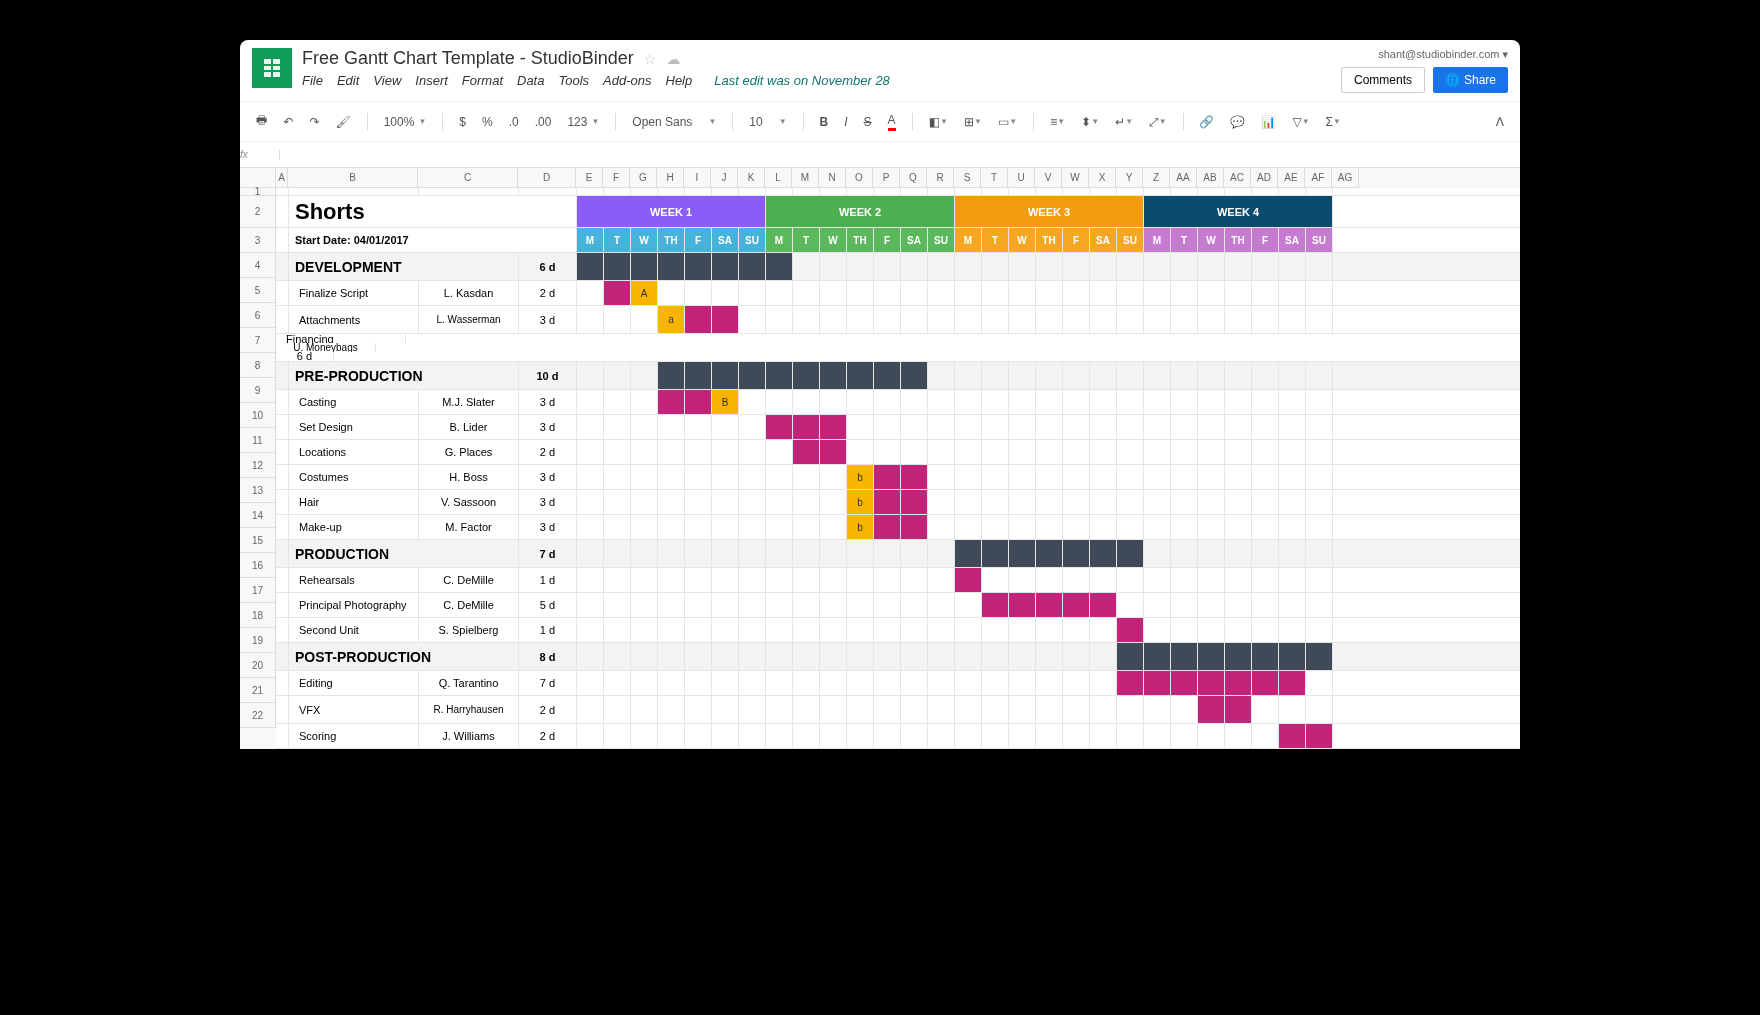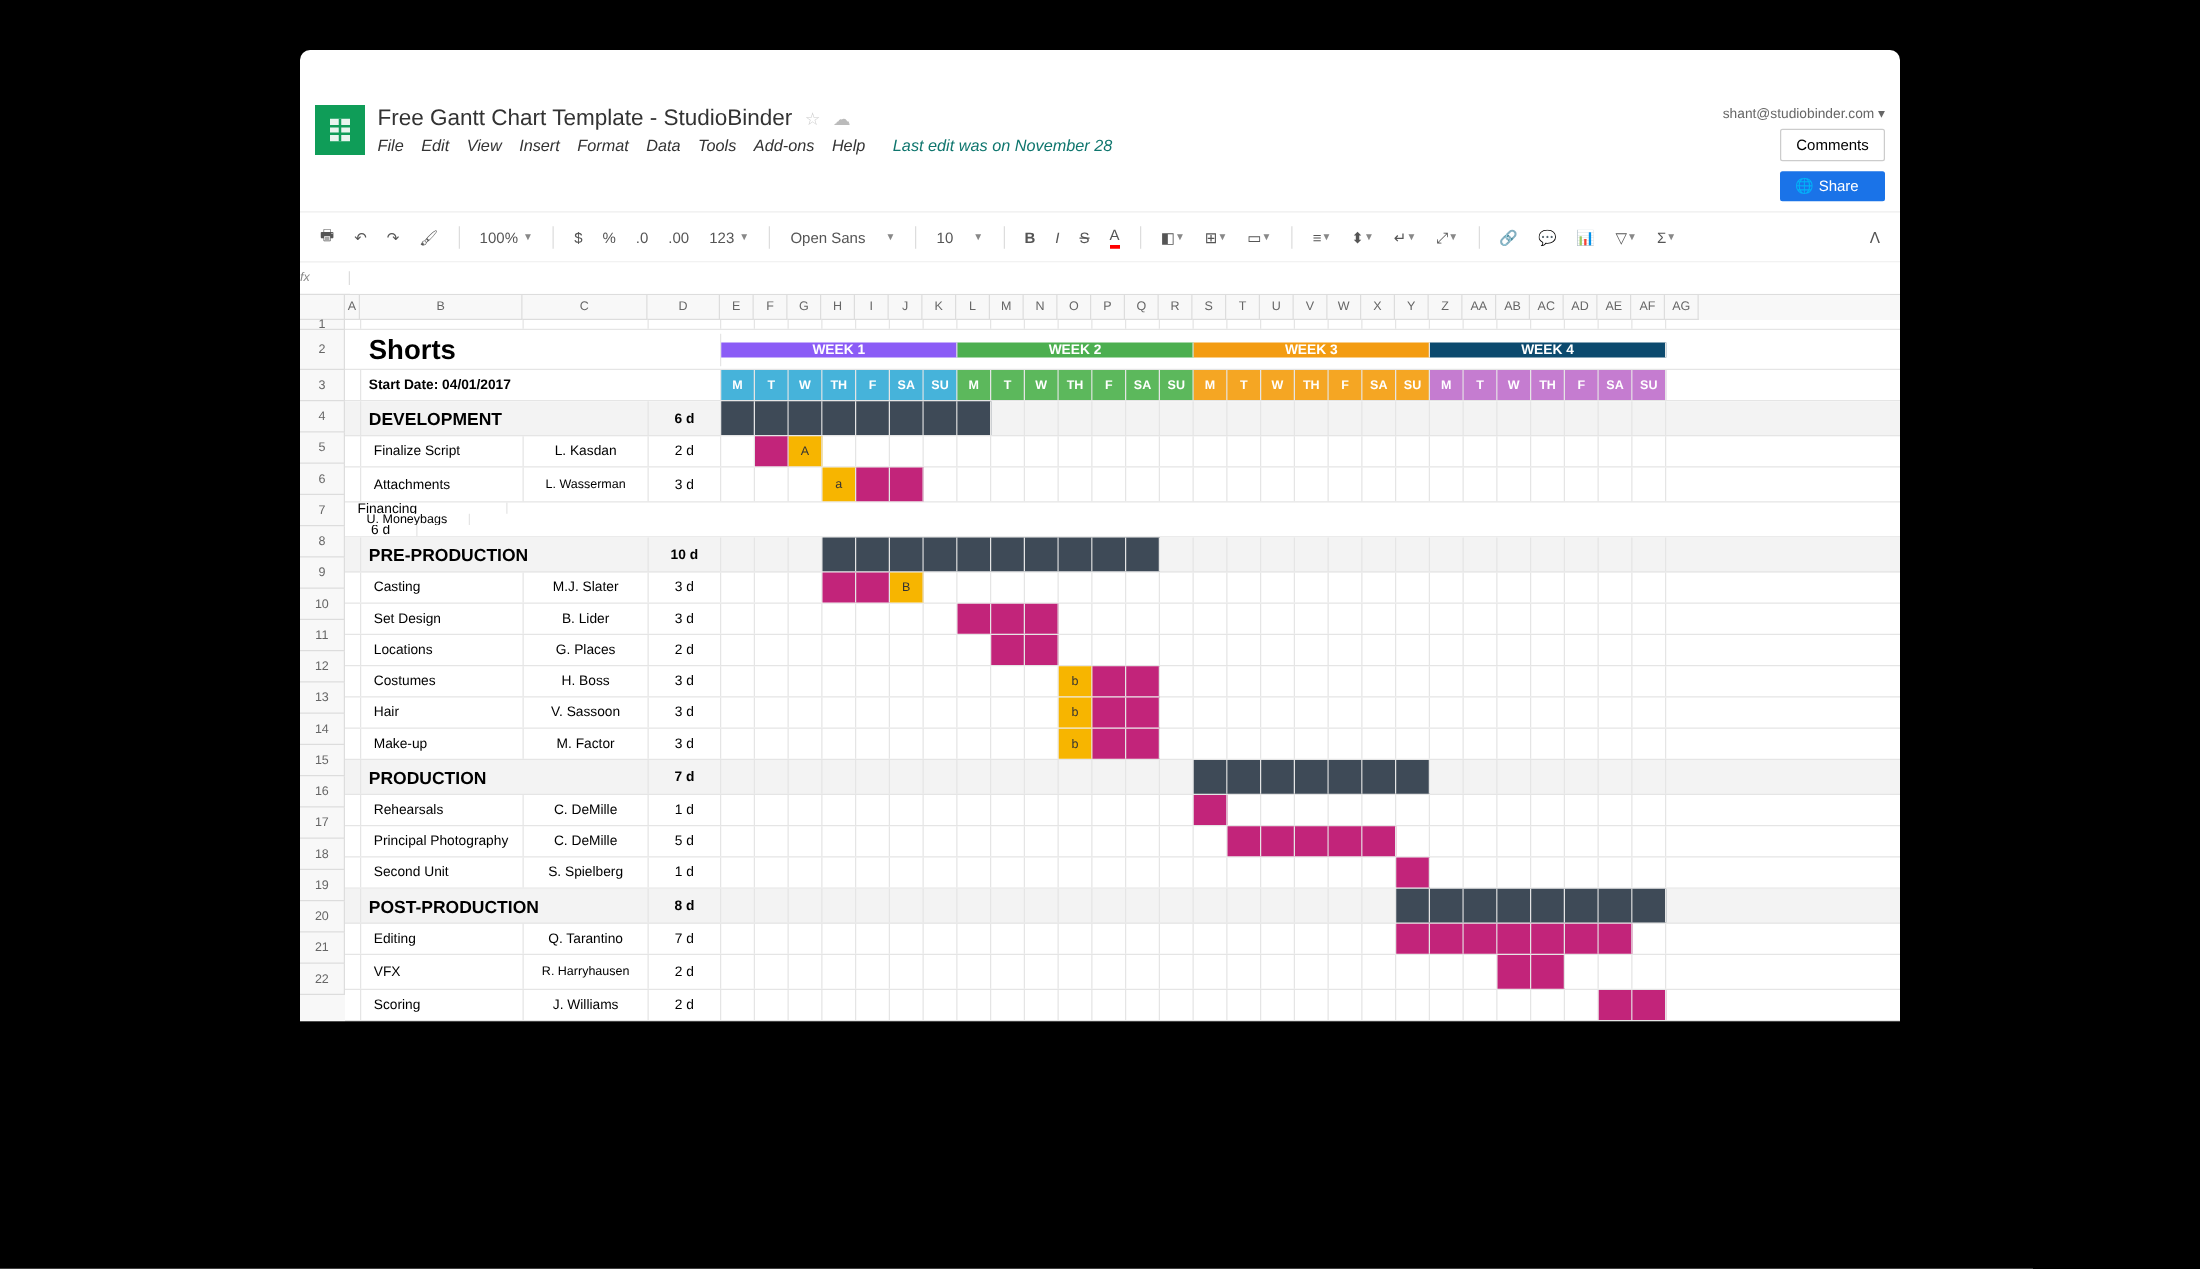--- a/index.html
+++ b/index.html
@@ -1,29 +1,29 @@
 <!DOCTYPE html>
 <html><head>
 <meta charset="utf-8">
 <style>
 * { box-sizing: border-box; margin: 0; padding: 0; }
 body { font-family: Arial, sans-serif; background: #000; display: flex; justify-content: center; align-items: flex-start; padding: 40px 0; }
 .laptop { background: #fff; width: 1280px; border-radius: 8px 8px 0 0; box-shadow: 0 10px 60px rgba(0,0,0,0.5); overflow: hidden; }
-.header { display: flex; align-items: flex-start; padding: 8px 12px; border-bottom: 1px solid #eee; margin-top: 36px; }
+.header { display: flex; align-items: flex-start; padding: 8px 12px; border-bottom: 1px solid #eee; }
 .logo { width: 40px; height: 40px; background: #0f9d58; display: flex; align-items: center; justify-content: center; margin-right: 10px; }
 .logo svg { width: 24px; height: 24px; }
 .title-area { flex: 1; }
 .doc-title { font-size: 18px; color: #333; display: flex; align-items: center; gap: 10px; }
 .doc-title .star { color: #ccc; font-size: 14px; }
 .menubar { display: flex; gap: 14px; margin-top: 4px; font-size: 13px; color: #333; }
 .menubar span { cursor: pointer; font-style: italic; }
 .last-edit { color: #0f766e; margin-left: 8px; }
 .header-right { display: flex; flex-direction: column; align-items: flex-end; gap: 6px; }
 .user-email { font-size: 11px; color: #666; }
-.header-buttons { display: flex; gap: 8px; flex-direction: column; }
+.header-buttons { display: flex; gap: 8px; }
 .btn-comments { background: #fff; border: 1px solid #ccc; padding: 5px 12px; font-size: 12px; border-radius: 2px; cursor: pointer; }
 .btn-share { background: #1a73e8; color: #fff; border: none; padding: 5px 12px; font-size: 12px; border-radius: 2px; cursor: pointer; display: flex; align-items: center; gap: 4px; }
 .toolbar { display: flex; align-items: center; padding: 6px 12px; gap: 8px; border-bottom: 1px solid #eee; font-size: 12px; color: #555; }
 .toolbar .tb-item { display: flex; align-items: center; cursor: pointer; padding: 3px 4px; }
 .toolbar .sep { width: 1px; height: 18px; background: #ddd; margin: 0 4px; }
 .toolbar .dropdown { border: none; display: flex; align-items: center; gap: 4px; }
 .toolbar .caret { font-size: 8px; color: #888; }
 .toolbar .expand { margin-left: auto; }
 .formula-bar { display: flex; align-items: center; border-bottom: 1px solid #ddd; height: 26px; }
 .formula-bar .fx { width: 40px; text-align: left; font-style: italic; color: #888; font-size: 10px; border-right: 1px solid #ddd; }
@@ -271,21 +271,21 @@
             <div class="cell c-day center"></div>
             <div class="cell c-day center"></div>
             <div class="cell c-day center"></div>
             <div class="cell c-day center"></div>
             <div class="cell c-day center"></div>
             <div class="cell c-day center"></div>
             <div class="cell c-day center"></div>
             <div class="cell c-day center"></div>
             <div class="cell c-day center"></div>
           </div>
-          <div class="data-row" style="height: 32px; align-items: center;">
+          <div class="data-row" style="height: 32px;">
             <div class="cell c-a"></div>
             <div class="cell c-bcd projtitle" style="width: 288px;">Shorts</div>
             <div class="cell week-header week1">WEEK 1</div>
             <div class="cell week-header week2">WEEK 2</div>
             <div class="cell week-header week3">WEEK 3</div>
             <div class="cell week-header week4">WEEK 4</div>
           </div>
           <div class="data-row">
             <div class="cell c-a"></div>
             <div class="cell c-bcd startdate" style="width: 288px;">Start Date: 04/01/2017</div>

